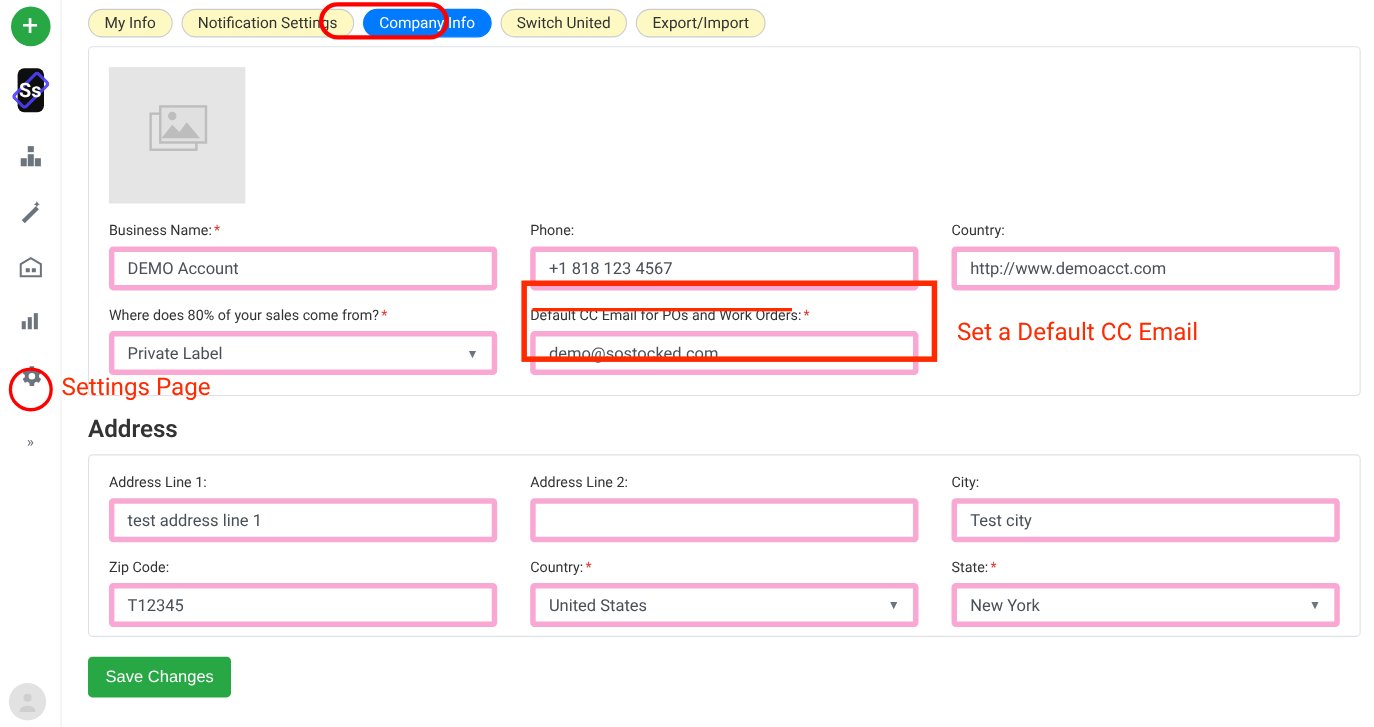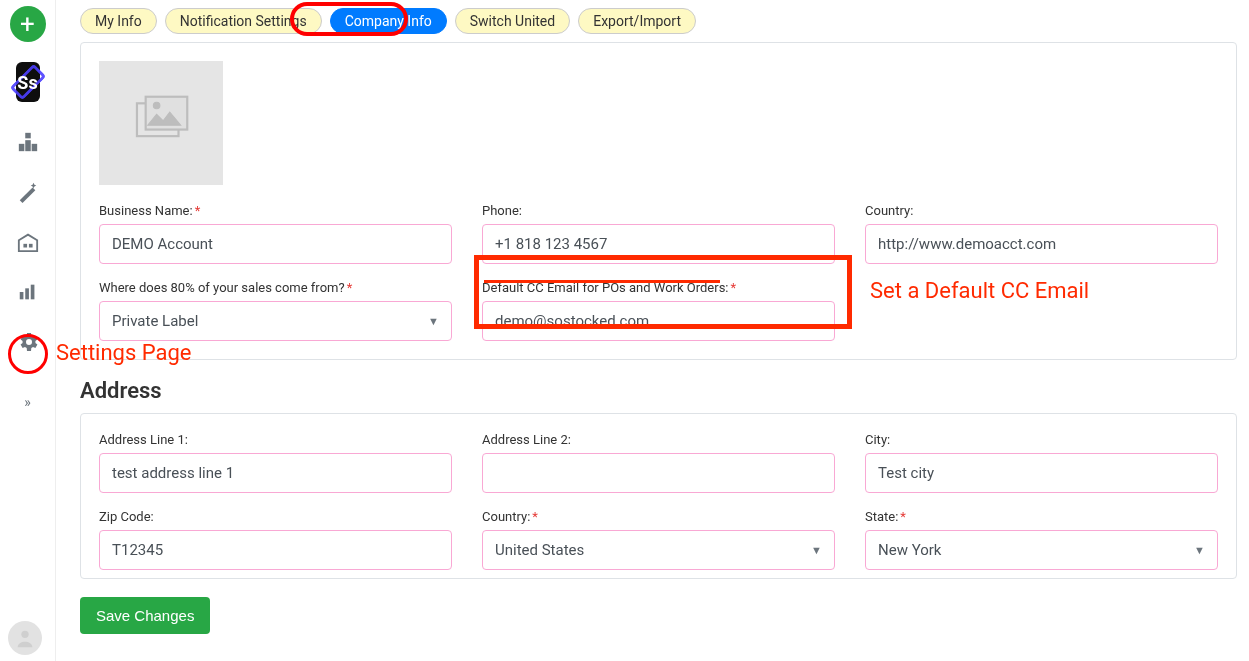--- a/index.html
+++ b/index.html
@@ -153,21 +153,21 @@
     top:280px;
     width:236px;
     height:3px;
     background:#ff2a00;
     z-index:6;
     pointer-events:none;
   }
   .anno-label-cc {
     position:absolute;
     left:870px;
-    top:278px;
+    top:290px;
     color:#ff2a00;
     font-size:22px;
     z-index:5;
     text-align:right;
   }
 
   
   .main {
     position:absolute;
     left:56px;
@@ -228,21 +228,21 @@
   .field-label {
     font-size: 13px;
     color:#333;
     margin-bottom: 6px;
     display:block;
   }
   .req { color:#e53935; margin-left:2px;}
   .input, .select {
     width:100%;
     height:40px;
-    border:1px solid #f9a8d4;
+    border:5px solid #f9a8d4;
     border-radius:4px;
     padding: 0 12px;
     font-size:15px;
     color:#495057;
     background:#fff;
     display:flex;
     align-items:center;
     justify-content:space-between;
   }
   .select .caret {

